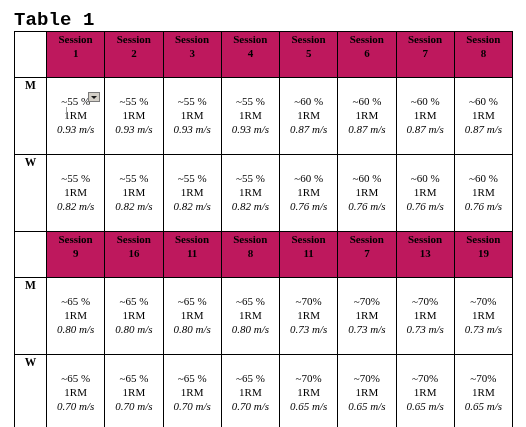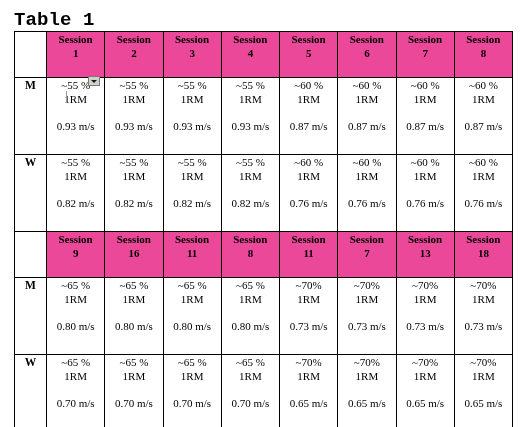--- a/index.html
+++ b/index.html
@@ -45,21 +45,21 @@
     vertical-align: top;
     text-align: center;
     line-height: 14px;
   }
   
   col.c-label { width: 32px; }
   col.c-sess  { width: 58.25px; }
 
   
   tr.header-row td {
-    background: #ec4899;
+    background: #be185d;
     font-weight: bold;
     height: 46px;
     padding-top: 7px;
     box-sizing: border-box;
   }
   tr.header-row td.corner-cell {
     background: #ffffff;
     font-weight: normal;
   }
   .sess-word { display: block; }
@@ -70,25 +70,25 @@
     height: 77px;
     padding-top: 6px;
     box-sizing: border-box;
     background: #ffffff;
   }
   tr.data-row td.row-label {
     font-weight: bold;
     text-align: center;
     font-size: 11.5px;
   }
-  .intensity { display: block; }
+  .intensity { display: block; margin-top: 16px; }
   .onerm { display: block; }
   .velocity {
     display: block;
-    margin-top: 13px;
+    font-style: italic;
   }
 
   
   .cell-inner {
     position: relative;
   }
   .smart-tag {
     position: absolute;
     left: 41px;
     top: -2px;
@@ -313,21 +313,21 @@
           <td>
             <span class="sess-word">Session</span>
             <span class="sess-num">7</span>
           </td>
           <td>
             <span class="sess-word">Session</span>
             <span class="sess-num">13</span>
           </td>
           <td>
             <span class="sess-word">Session</span>
-            <span class="sess-num">18</span>
+            <span class="sess-num">19</span>
           </td>
         </tr>
         <tr class="data-row">
           <td class="row-label">M</td>
           <td>
             <div class="cell-inner">
               <span class="intensity">~65 %</span>
               <span class="onerm">1RM</span>
               <span class="velocity">0.80 m/s</span>
             </div>

